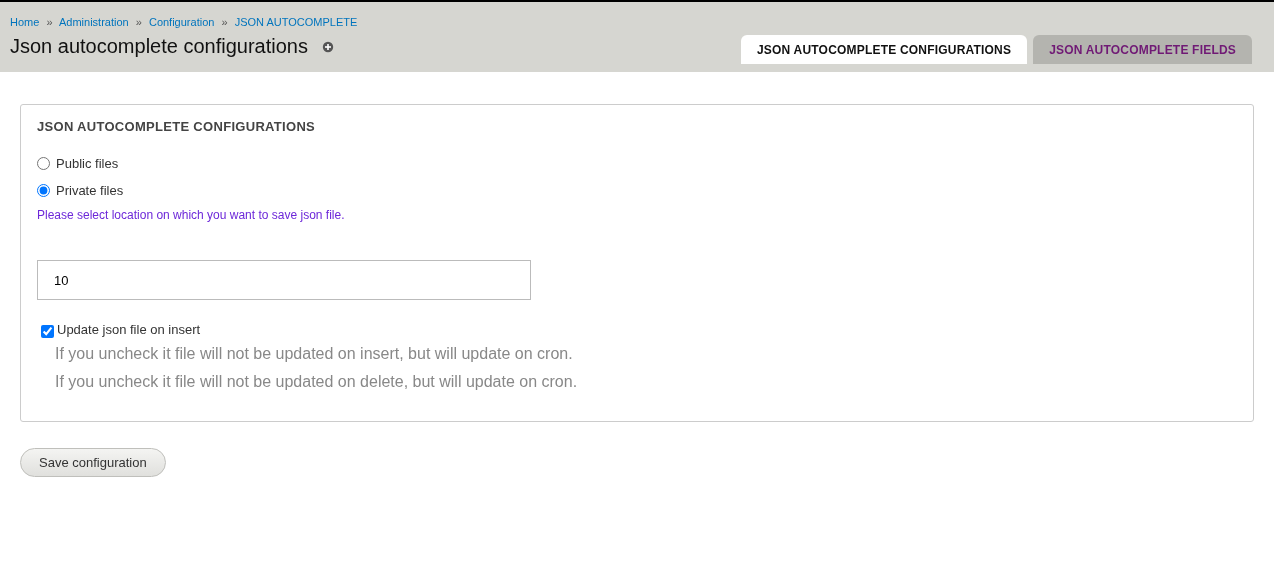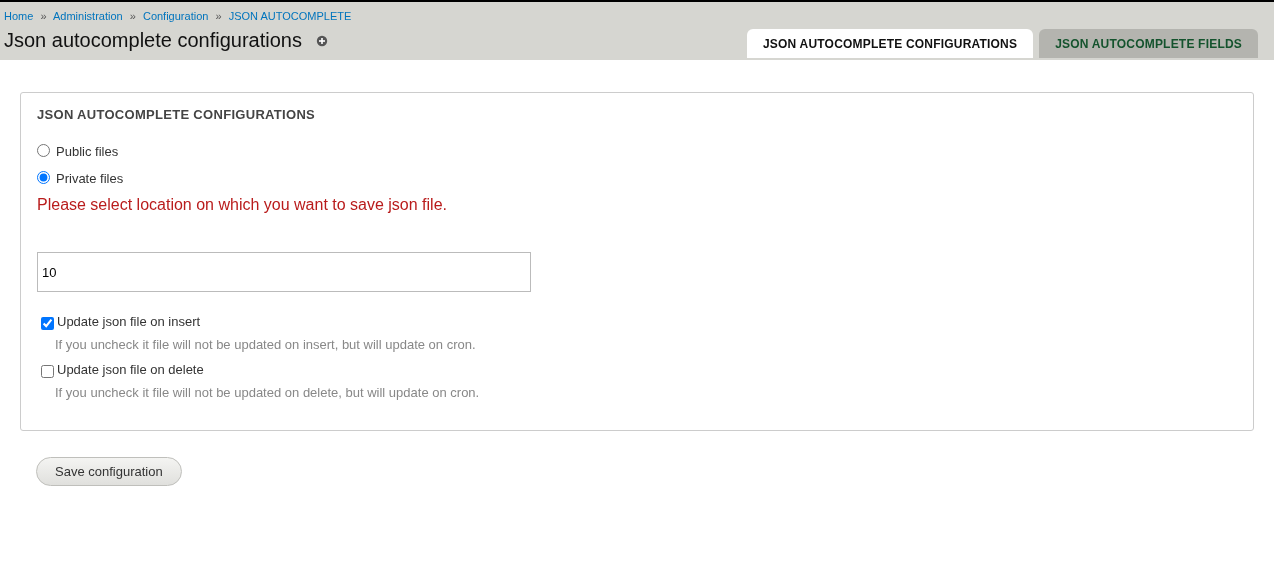--- a/index.html
+++ b/index.html
@@ -13,21 +13,21 @@
     background: #fff;
     color: #333;
   }
   .top-border {
     height: 2px;
     background: #000;
   }
   .header-area {
     background: #d6d6d1;
     position: relative;
-    padding: 2px;
+    padding: 8px;
   }
   .breadcrumb {
     padding: 6px 0 2px 2px;
     font-size: 11px;
   }
   .breadcrumb a {
     color: #0074bd;
     text-decoration: none;
   }
   .breadcrumb .sep {
@@ -71,21 +71,21 @@
     padding-right: 14px;
   }
   .tab {
     padding: 8px 16px 7px 16px;
     font-size: 12px;
     font-weight: bold;
     letter-spacing: 0.2px;
     border-radius: 6px 6px 0 0;
     cursor: pointer;
     background: #b4b4af;
-    color: #14532d;
+    color: #701a75;
     border: none;
   }
   .tab.active {
     background: #fff;
     color: #111;
   }
   .main-area {
     background: #fff;
     padding: 32px 20px 14px 20px;
   }
@@ -103,68 +103,68 @@
     margin-bottom: 22px;
   }
   .section-label {
     font-weight: bold;
     font-size: 13px;
     color: #222;
     margin-bottom: 8px;
   }
   .option-row {
     display: flex;
-    align-items: flex-start;
+    align-items: center;
     margin-bottom: 12px;
     font-size: 13px;
   }
   .option-row input[type="radio"],
   .option-row input[type="checkbox"] {
     margin: 0 6px 0 0;
     width: 13px;
     height: 13px;
     cursor: pointer;
   }
   .help-text {
-    font-size: 16px;
-    color: #b91c1c;
+    font-size: 12px;
+    color: #6d28d9;
     margin-top: -2px;
     margin-bottom: 8px;
   }
   .help-sub {
-    font-size: 13px;
+    font-size: 16px;
     color: #888;
     margin-left: 18px;
     margin-top: 4px;
     margin-bottom: 10px;
   }
   .field-block {
     margin-top: 38px;
   }
   .num-input {
     width: 494px;
     max-width: 100%;
     height: 40px;
     border: 1px solid #bbb;
-    padding: 2px 4px;
+    padding: 2px 16px;
     font-size: 13px;
     background: #fff;
   }
   .checkbox-group {
     margin-top: 22px;
   }
   .cb-item {
     margin-bottom: 6px;
   }
   .cb-row {
     display: flex;
     font-size: 13px;
   }
   .save-row {
-    padding: 12px 0 10px 36px;
+    padding: 12px 0 10px 20px;
   }
   .save-btn {
     background: linear-gradient(to bottom, #f4f4f2, #e0e0dd);
     border: 1px solid #bfbfbb;
     border-radius: 16px;
     padding: 6px 18px;
     font-size: 13px;
     color: #333;
     cursor: pointer;
   }
@@ -230,24 +230,20 @@
       <div class="cb-item">
         <label class="cb-row">
           <input type="checkbox" checked="" style="">
           <span>Update json file on insert</span>
         </label>
         <div class="help-sub">If you uncheck it file will not be updated on insert, but will update on cron.</div>
       </div>
 
 
       <div class="cb-item">
-        <label class="cb-row">
-          <input type="checkbox" style="">
-          <span>Update json file on delete</span>
-        </label>
         <div class="help-sub">If you uncheck it file will not be updated on delete, but will update on cron.</div>
       </div>
 
     </div>
   </div>
 </div>
 
 <div class="save-row">
   <button class="save-btn">Save configuration</button>
 </div>

